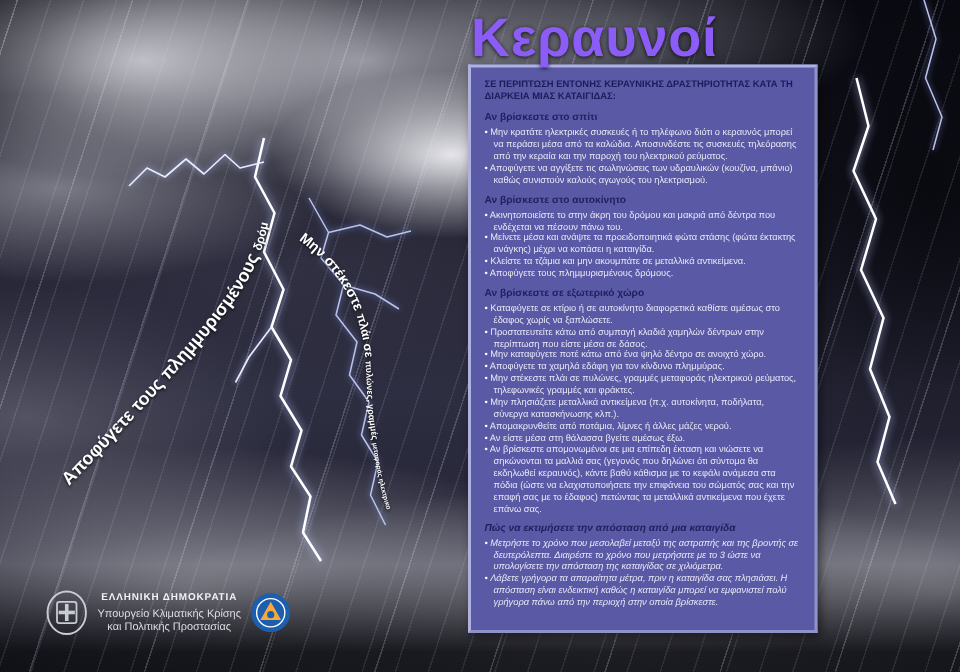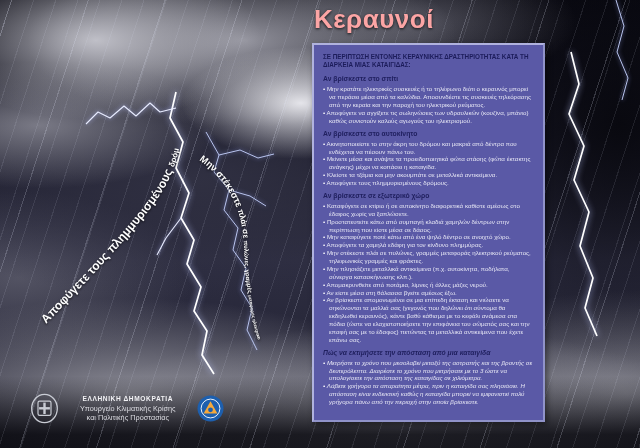--- a/index.html
+++ b/index.html
@@ -37,21 +37,21 @@
   .scene{position:absolute;inset:0;z-index:3;pointer-events:none;}
   .bolt-main{fill:none;stroke:#ffffff;stroke-width:1.7;stroke-linejoin:round;filter:drop-shadow(0 0 3px rgba(190,200,255,0.95));}
   .bolt-branch{fill:none;stroke:#e8ecff;stroke-width:1.1;stroke-linejoin:round;filter:drop-shadow(0 0 2px rgba(180,190,255,0.8));}
   .bolt-thin{fill:none;stroke:#b9c4ee;stroke-width:1;stroke-linejoin:round;filter:drop-shadow(0 0 2px rgba(150,165,240,0.8));}
   .curved{fill:#ffffff;font-weight:bold;filter:drop-shadow(0 1px 1px rgba(0,0,0,0.75));white-space:pre;}
   .ct1a{font-size:12px;} .ct1b{font-size:8px;}
   .ct2a{font-size:9.5px;} .ct2b{font-size:8px;} .ct2c{font-size:6px;} .ct2d{font-size:4.5px;}
   
   .title{
     position:absolute;left:314px;top:4px;z-index:5;margin:0;
-    color:#fca5a5;font-size:26px;font-weight:bold;letter-spacing:0.5px;
+    color:#8b5cf6;font-size:36px;font-weight:bold;letter-spacing:0.5px;
     text-shadow:0 1px 3px rgba(0,0,0,0.8);
   }
   
   .panel{
     position:absolute;left:312px;top:43px;width:233px;height:379px;z-index:4;
     box-sizing:border-box;
     background:#5a59a6;
     border:2px solid;border-color:#b0b2de #9093c9 #9093c9 #b0b2de;
     padding:8px 9px 6px 9px;overflow:hidden;
     box-shadow:2px 3px 6px rgba(0,0,0,0.45);
@@ -62,21 +62,21 @@
   .sec{margin:0 0 5px 0;}
   .sec-h{margin:0 0 1.5px 0;color:#20205f;font-weight:bold;font-size:6.8px;line-height:1.25;}
   .sec-ul{margin:0;padding:0;list-style:none;}
   .sec-ul li{
     color:#e6e6f4;font-size:6.2px;line-height:1.27;
     padding-left:6px;text-indent:-6px;
   }
   .sec-ul li::before{content:"• ";color:#ffffff;}
   .sec.italic .sec-h, .sec.italic li{font-style:italic;}
   
-  .footer{position:absolute;left:30px;top:393px;z-index:6;display:flex;align-items:center;gap:21px;}
+  .footer{position:absolute;left:30px;top:393px;z-index:6;display:flex;align-items:center;gap:6px;}
   .ministry{text-align:center;color:#e9e9ee;}
   .republic{font-size:6.6px;font-weight:bold;letter-spacing:0.6px;color:#f2f2f5;margin-bottom:2px;}
   .ministry-line{font-size:7.3px;line-height:1.25;color:#dcdce2;}
 </style>
 </head>
 <body>
 
 <div class="poster">
 
   <div class="sky"></div>

